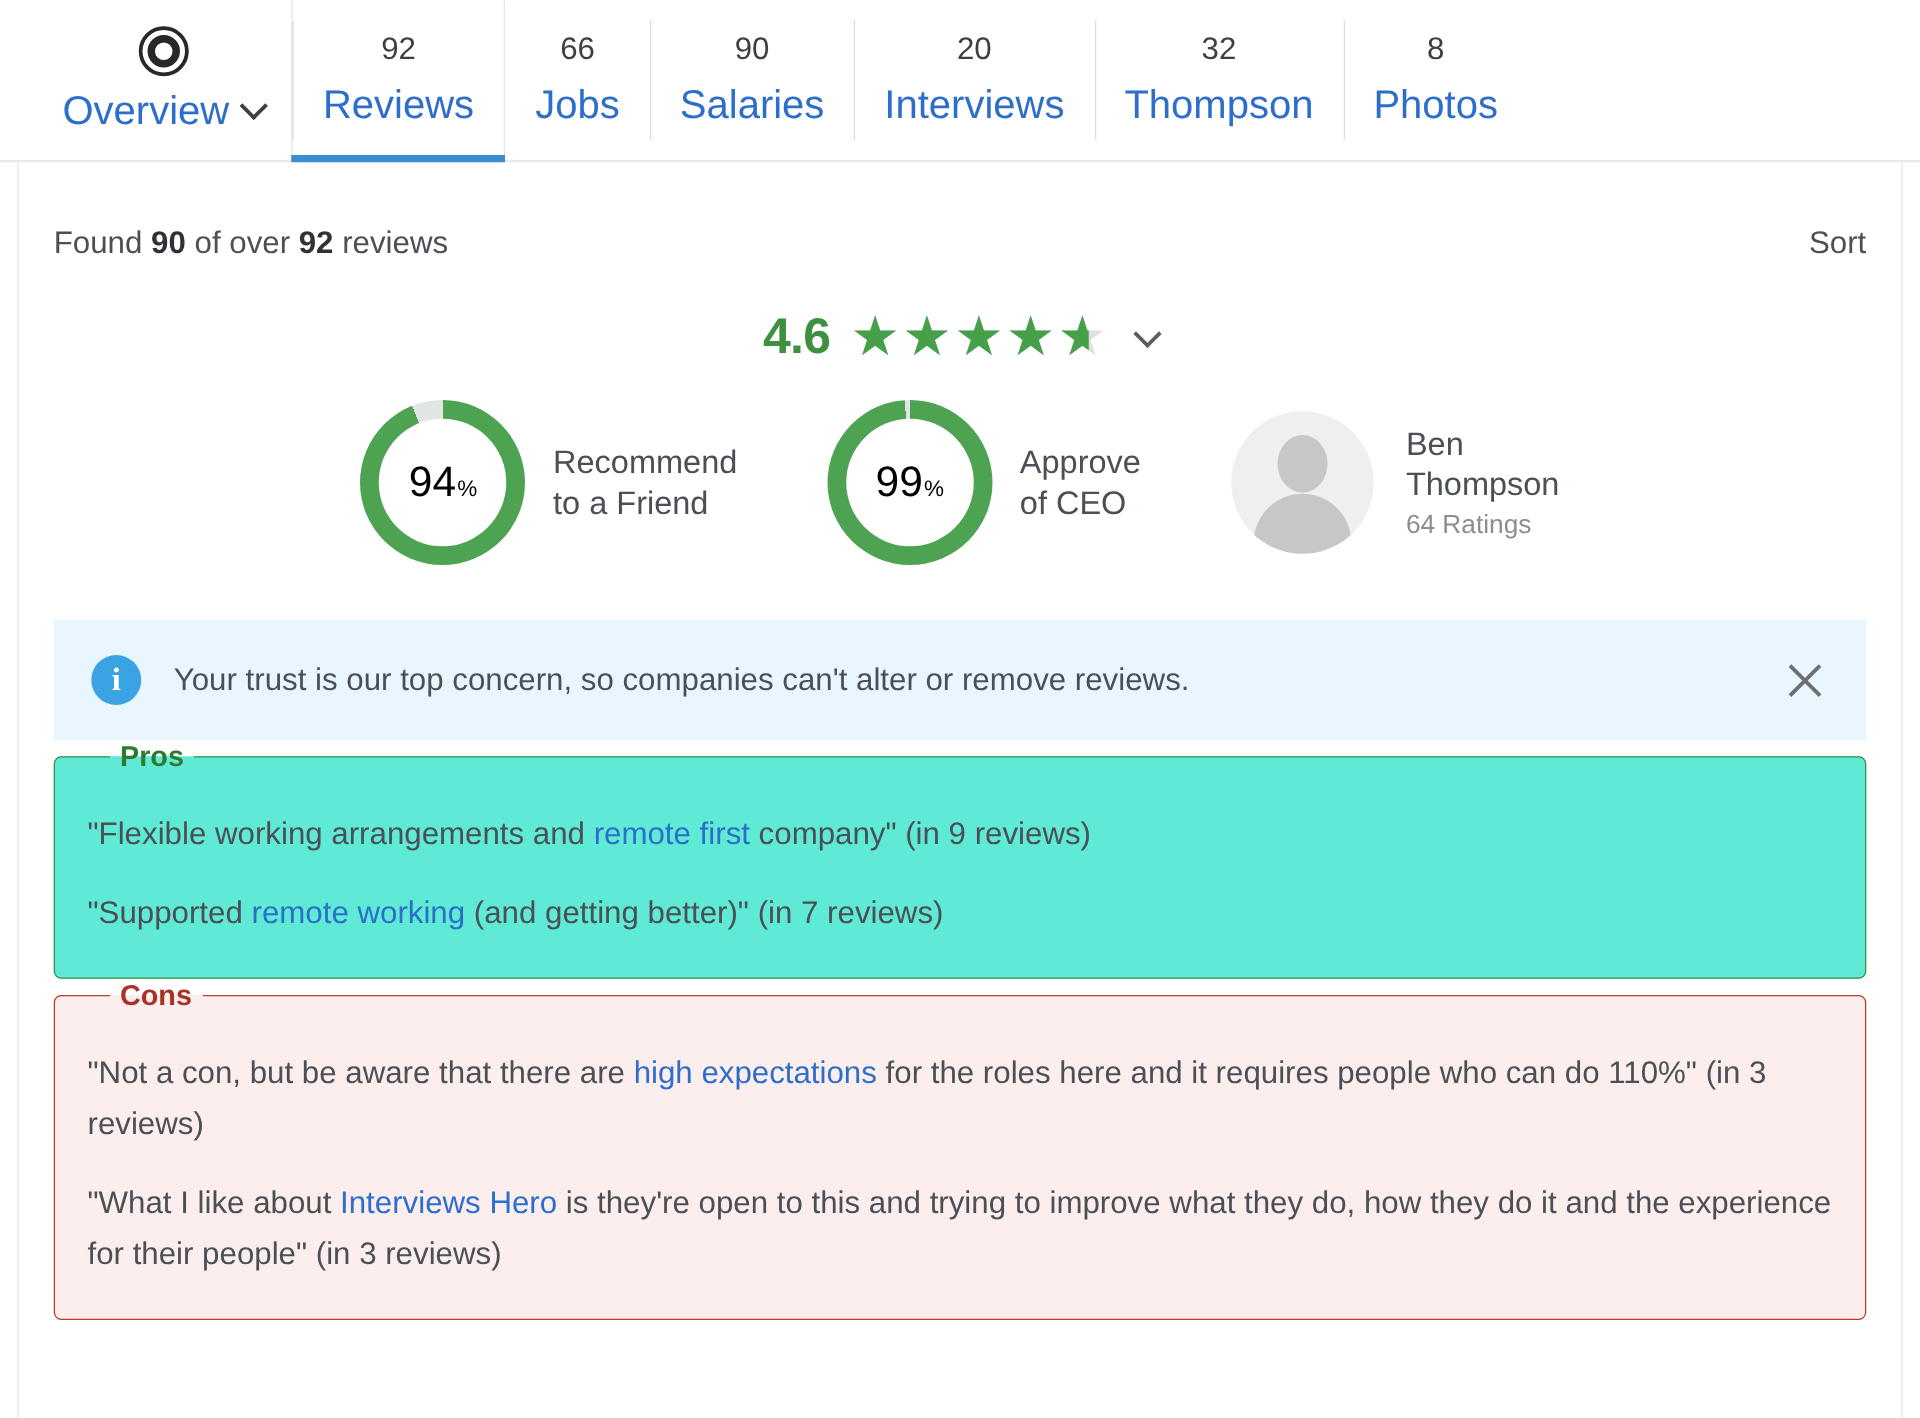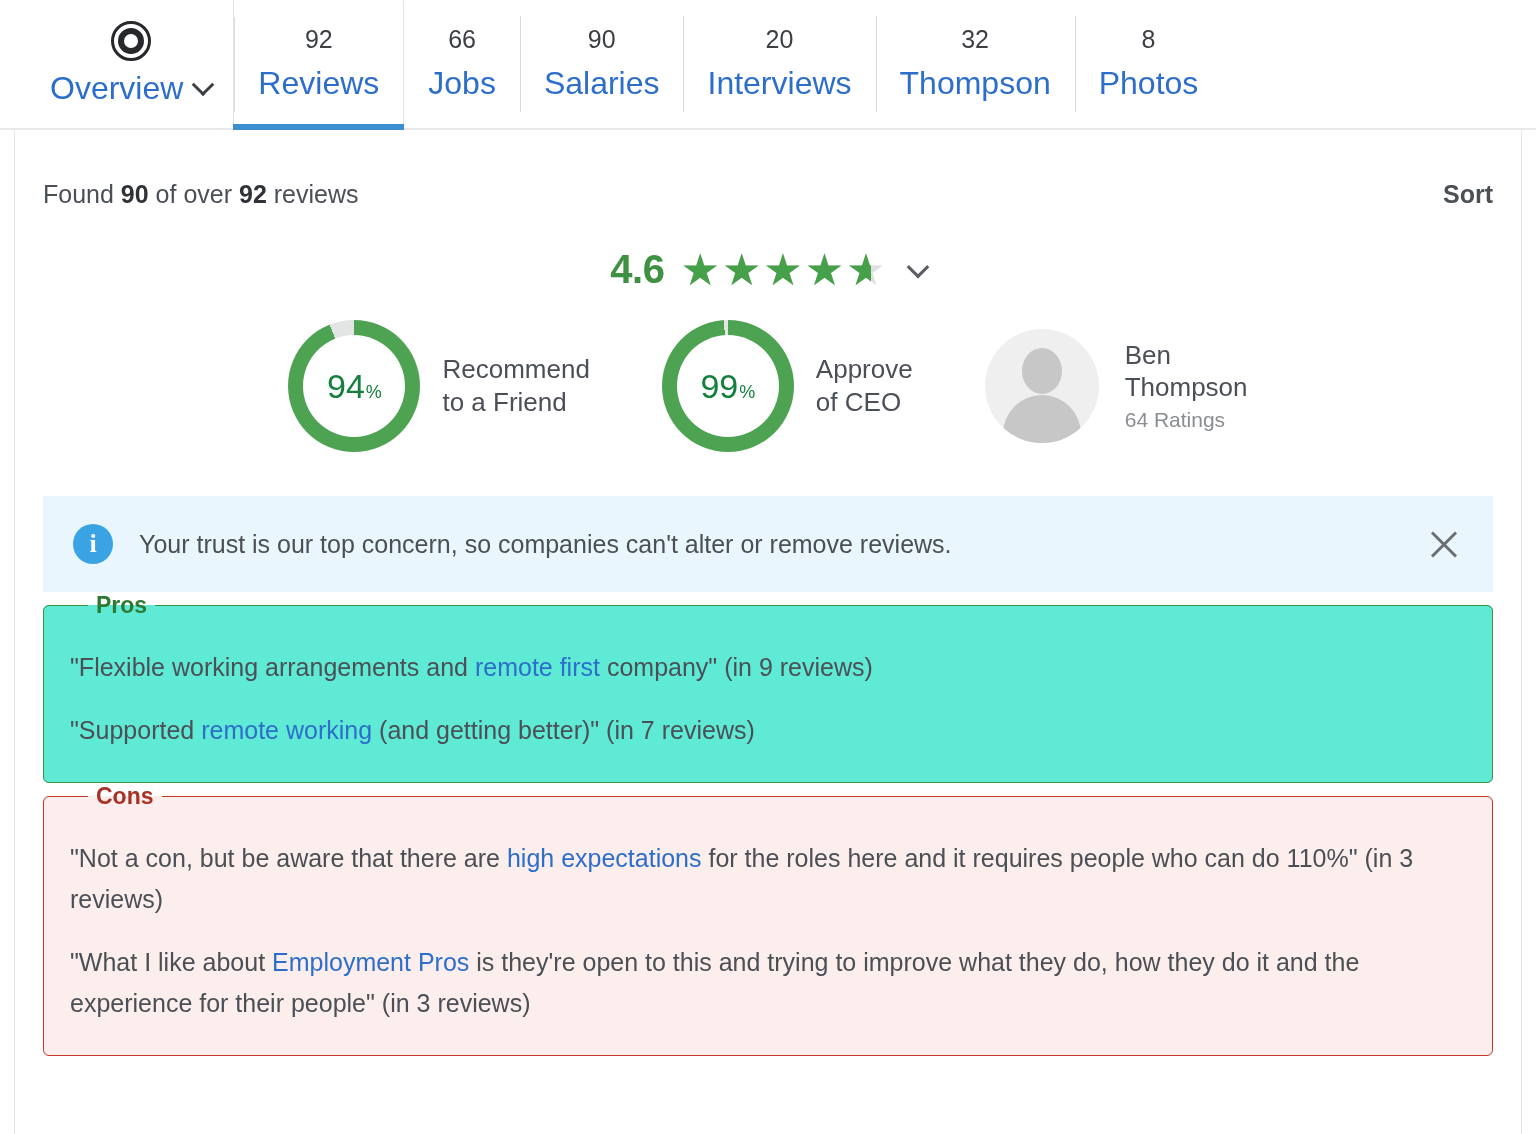--- a/index.html
+++ b/index.html
@@ -132,21 +132,20 @@
   .found-text {
     font-size: 25px;
     color: #4b4f56;
   }
   .found-text b { color: #2f3337; font-weight: 700; }
 
   .sort-group {
     display: flex;
     align-items: flex-end;
     gap: 22px;
-    font-weight: bold;
   }
   .sort-label {
     font-size: 25px;
     color: #4b4f56;
   }
   .sort-select {
     position: relative;
     width: 344px;
     height: 68px;
     border: 1px solid #d5d7dc;
@@ -232,21 +231,21 @@
     left: 15px; top: 15px;
     width: 102px; height: 102px;
     border-radius: 50%;
     background: #ffffff;
     display: flex;
     align-items: center;
     justify-content: center;
   }
   .donut .pct {
     font-size: 34px;
-    color: #15803d;
+    color: #000000;
     line-height: 1;
     display: flex;
     align-items: baseline;
   }
   .donut .pct .sym {
     font-size: 18px;
     margin-left: 1px;
   }
   .stat-label {
     font-size: 26px;
@@ -513,18 +512,18 @@
       <div id="pros-items">
           <p><span>"Flexible working arrangements and </span><a>remote first</a><span> company" (in 9 reviews)</span></p>
           <p><span>"Supported </span><a>remote working</a><span> (and getting better)" (in 7 reviews)</span></p>
         </div>
     </fieldset>
 
     <fieldset class="pc cons-box">
       <legend>Cons</legend>
       <div id="cons-items">
           <p><span>"Not a con, but be aware that there are </span><a>high expectations</a><span> for the roles here and it requires people who can do 110%" (in 3 reviews)</span></p>
-          <p><span>"What I like about </span><a>Employment Pros</a><span> is they're open to this and trying to improve what they do, how they do it and the experience for their people" (in 3 reviews)</span></p>
+          <p><span>"What I like about </span><a>Interviews Hero</a><span> is they're open to this and trying to improve what they do, how they do it and the experience for their people" (in 3 reviews)</span></p>
         </div>
     </fieldset>
 
   </div>
 </div>
 
 </body></html>

